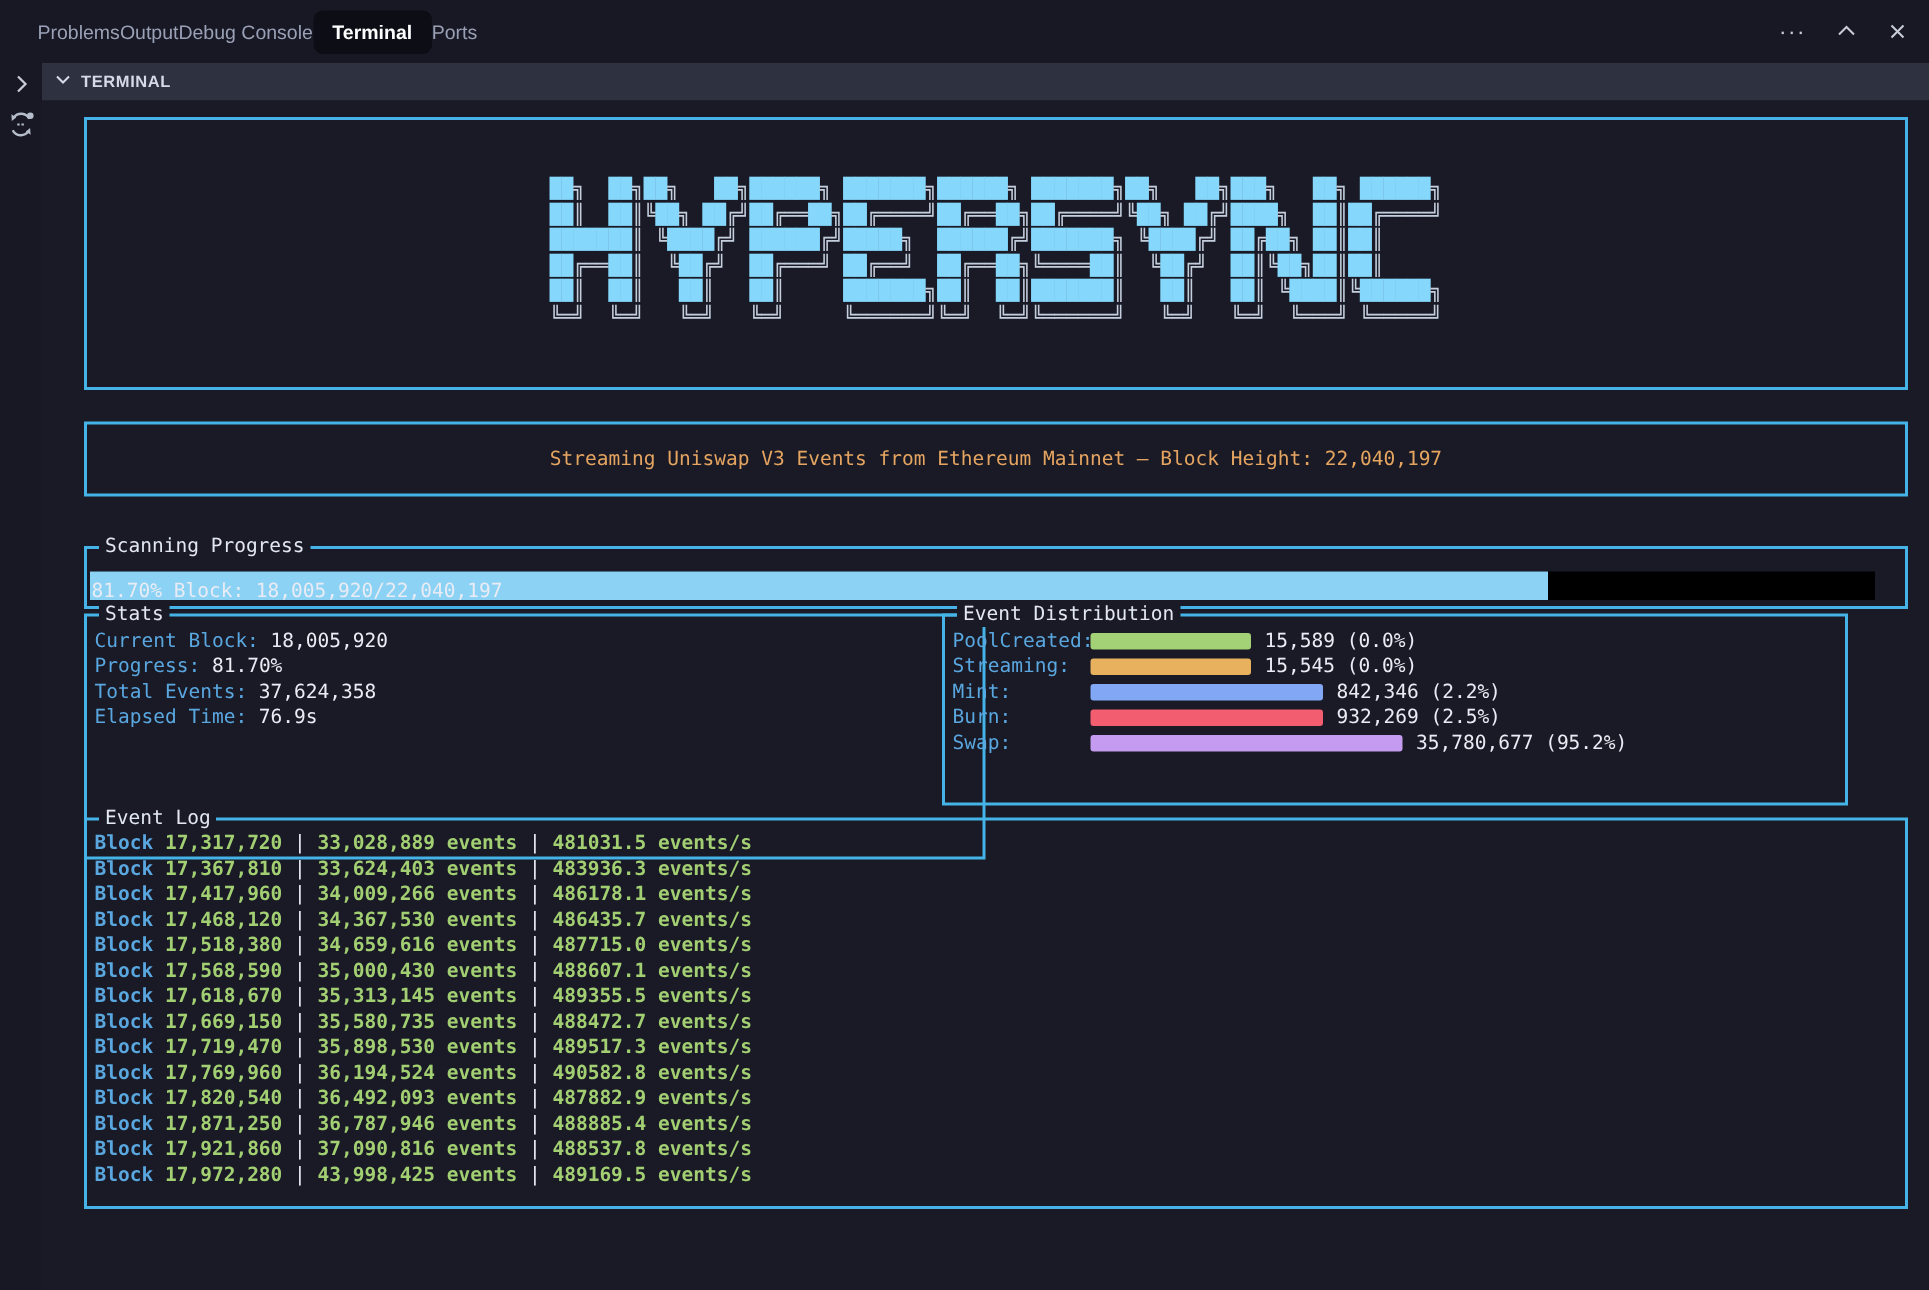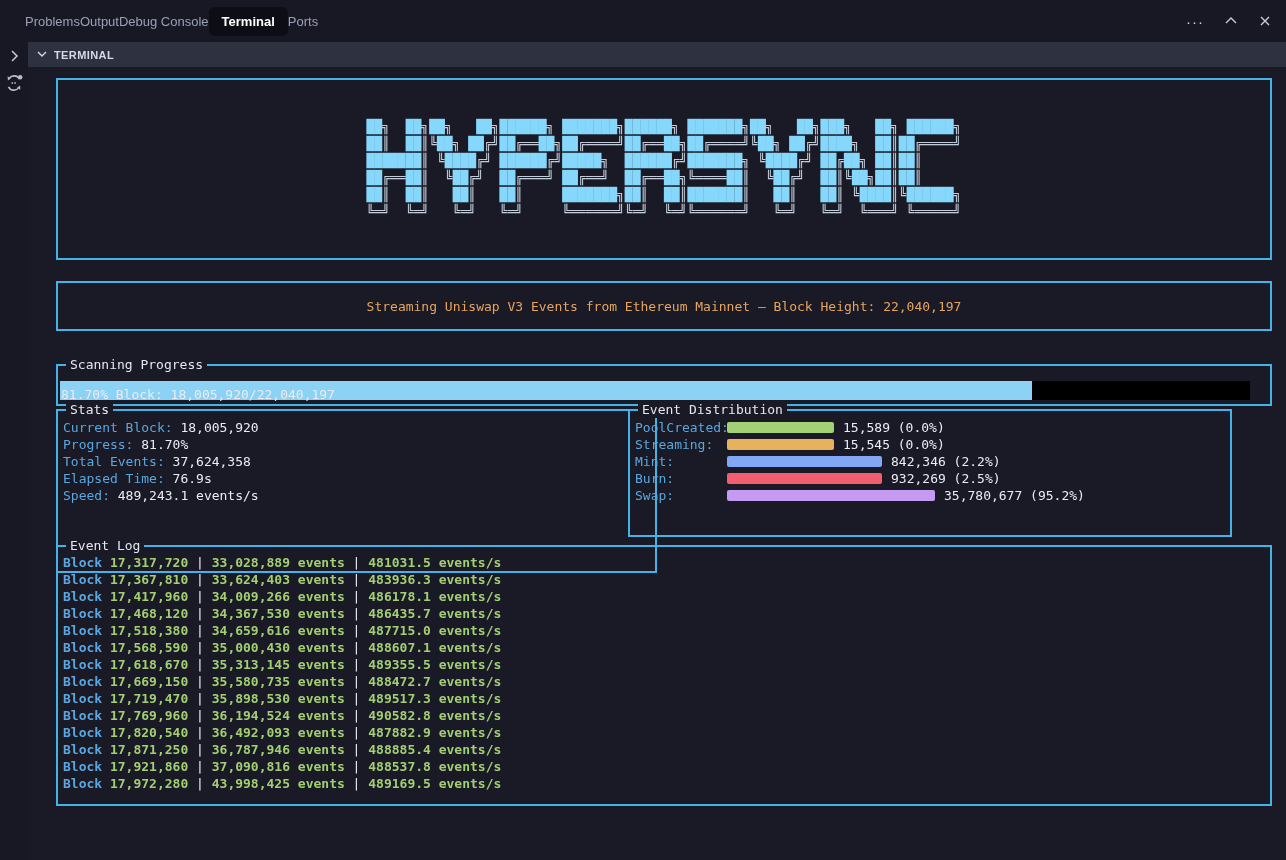--- a/index.html
+++ b/index.html
@@ -139,21 +139,20 @@
     <div class="ptext">81.70% Block: 18,005,920/22,040,197</div>
   </div>
 
   <div class="box stats-box">
     <span class="box-title">Stats</span>
     <div id="stats-rows">
         <div class="stat-row"><span class="c-blue">Current Block: </span><span class="c-white">18,005,920</span></div>
         <div class="stat-row"><span class="c-blue">Progress: </span><span class="c-white">81.70%</span></div>
         <div class="stat-row"><span class="c-blue">Total Events: </span><span class="c-white">37,624,358</span></div>
         <div class="stat-row"><span class="c-blue">Elapsed Time: </span><span class="c-white">76.9s</span></div>
-        <div class="stat-row"><span class="c-blue">Speed: </span><span class="c-white">489,243.1 events/s</span></div>
       </div>
   </div>
 
   <div class="box dist-box">
     <span class="box-title">Event Distribution</span>
     <div id="dist-rows">
         <div class="dist-row"><span class="dist-label c-blue">PoolCreated:</span><div class="dist-bar" style="width: 107px; background: rgb(163, 209, 117);"></div><span class="dist-val c-white">15,589 (0.0%)</span></div>
         <div class="dist-row"><span class="dist-label c-blue">Streaming:</span><div class="dist-bar" style="width: 107px; background: rgb(232, 177, 94);"></div><span class="dist-val c-white">15,545 (0.0%)</span></div>
         <div class="dist-row"><span class="dist-label c-blue">Mint:</span><div class="dist-bar" style="width: 155px; background: rgb(130, 167, 245);"></div><span class="dist-val c-white">842,346 (2.2%)</span></div>
         <div class="dist-row"><span class="dist-label c-blue">Burn:</span><div class="dist-bar" style="width: 155px; background: rgb(242, 93, 112);"></div><span class="dist-val c-white">932,269 (2.5%)</span></div>

